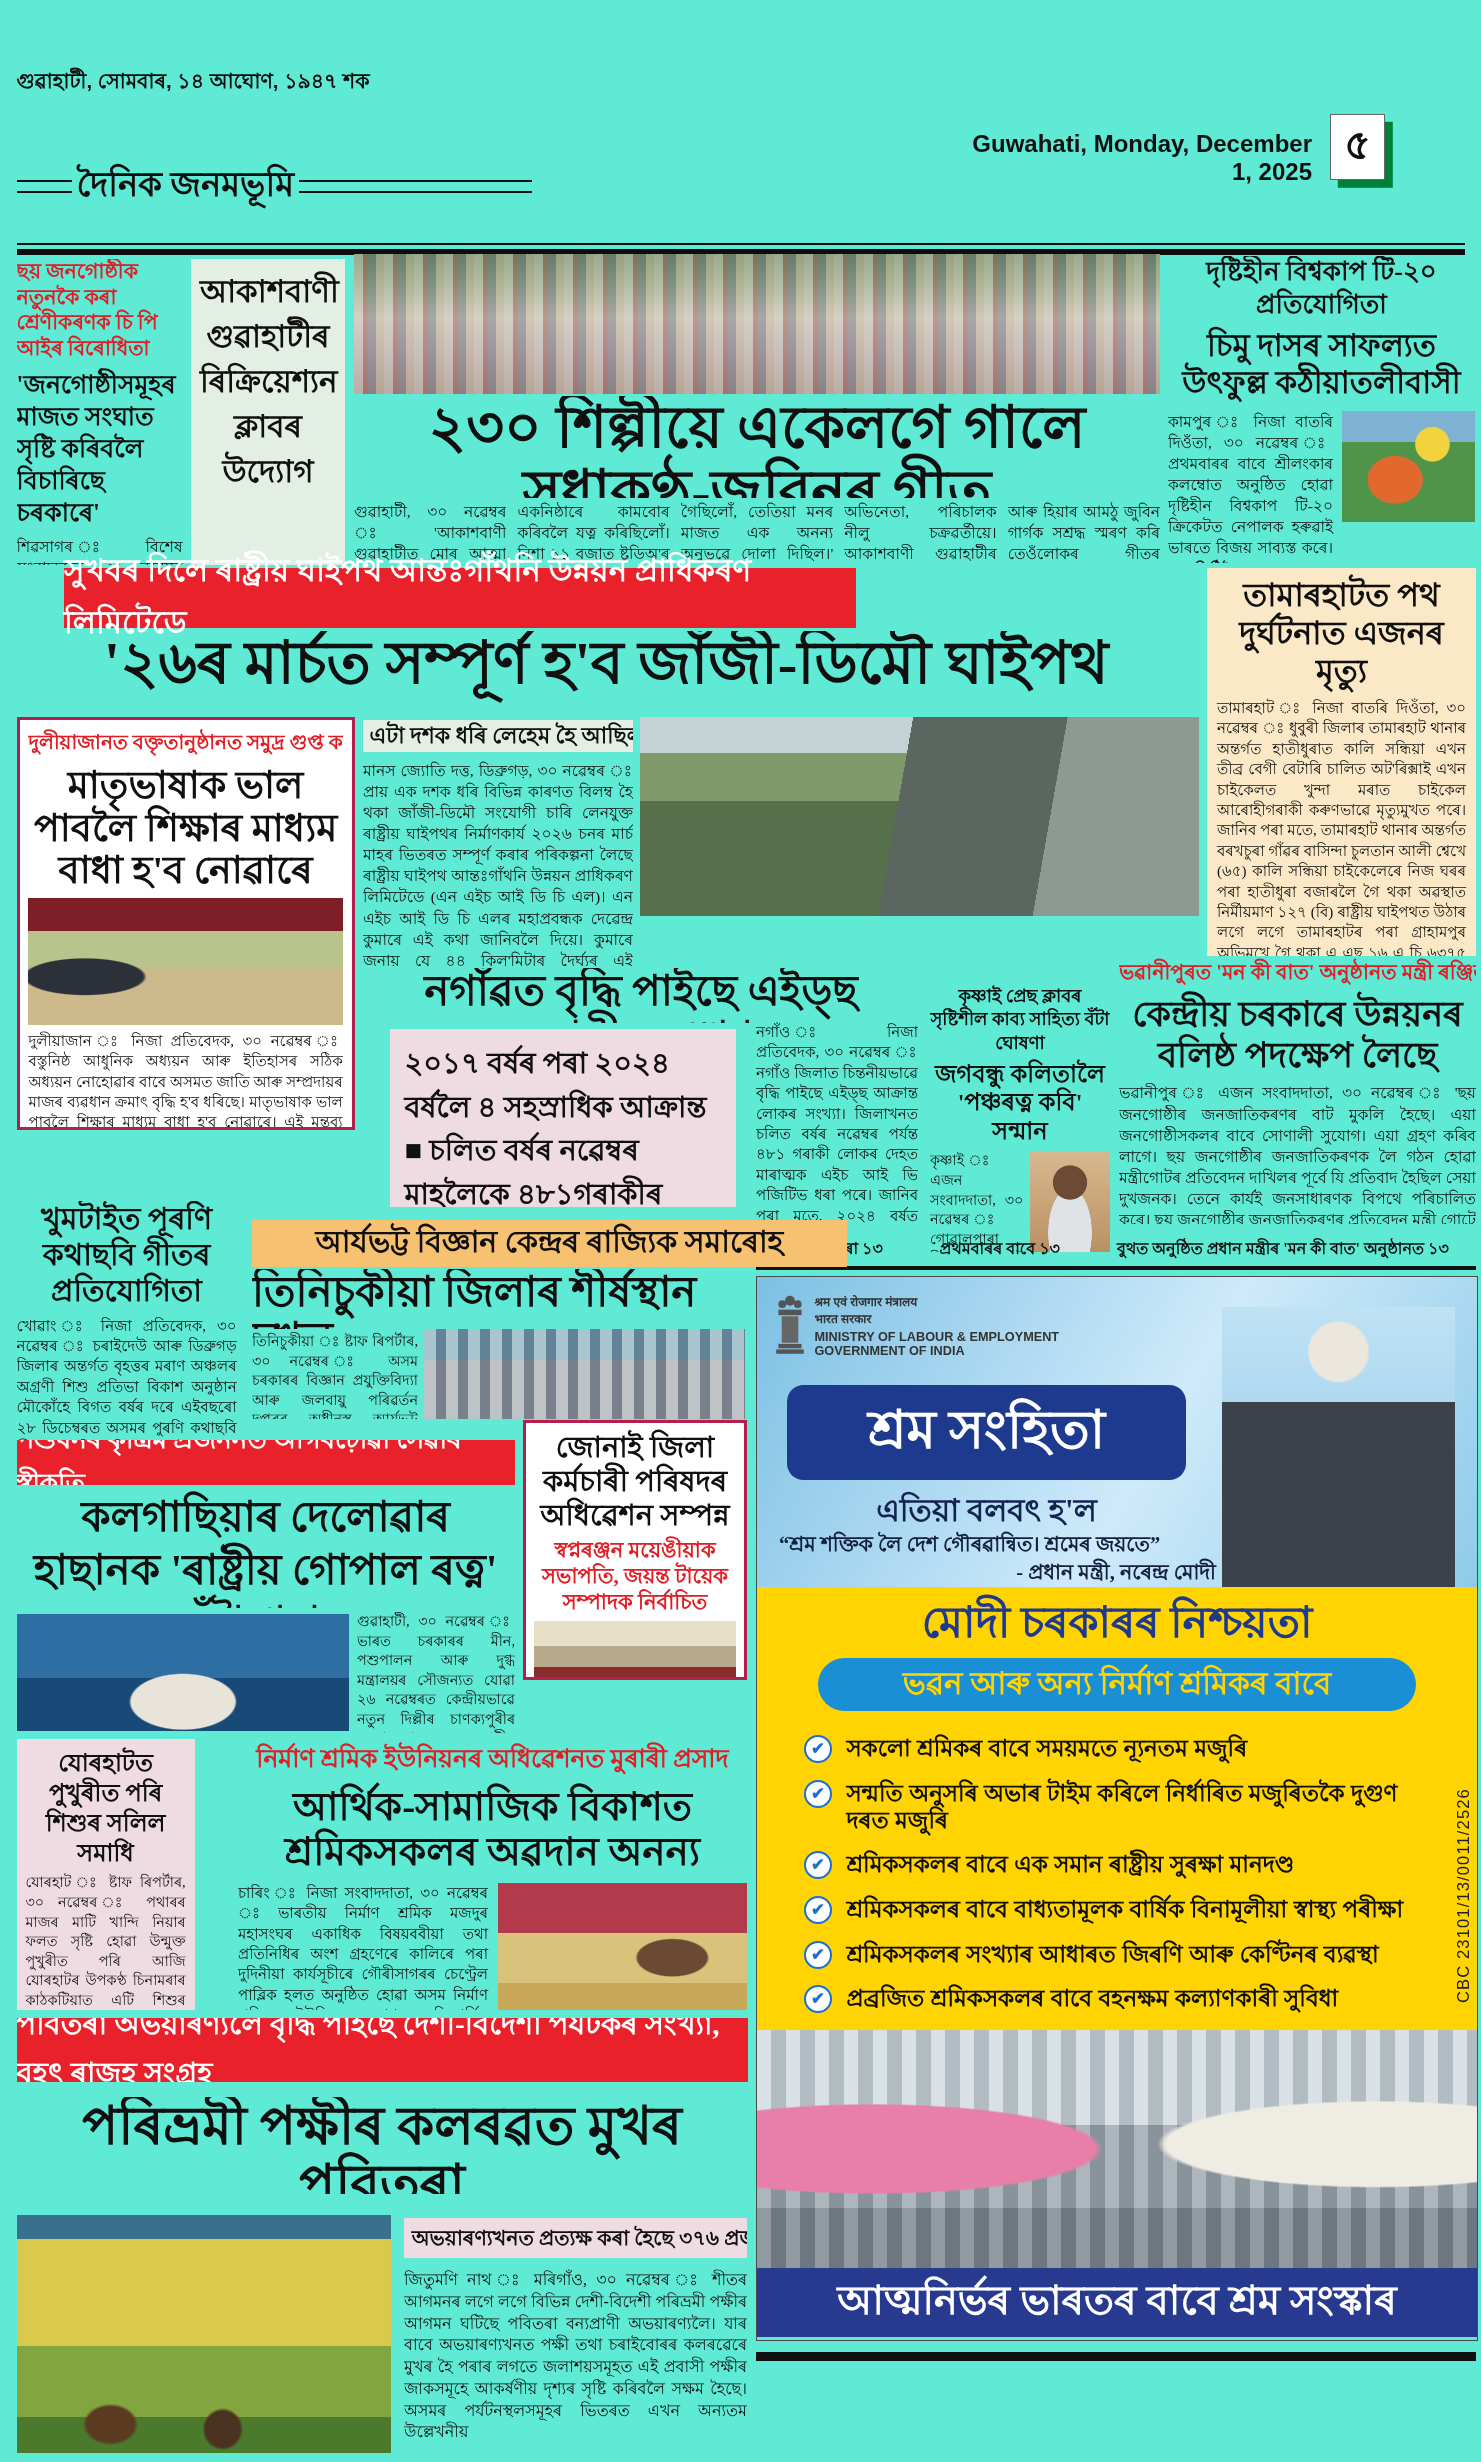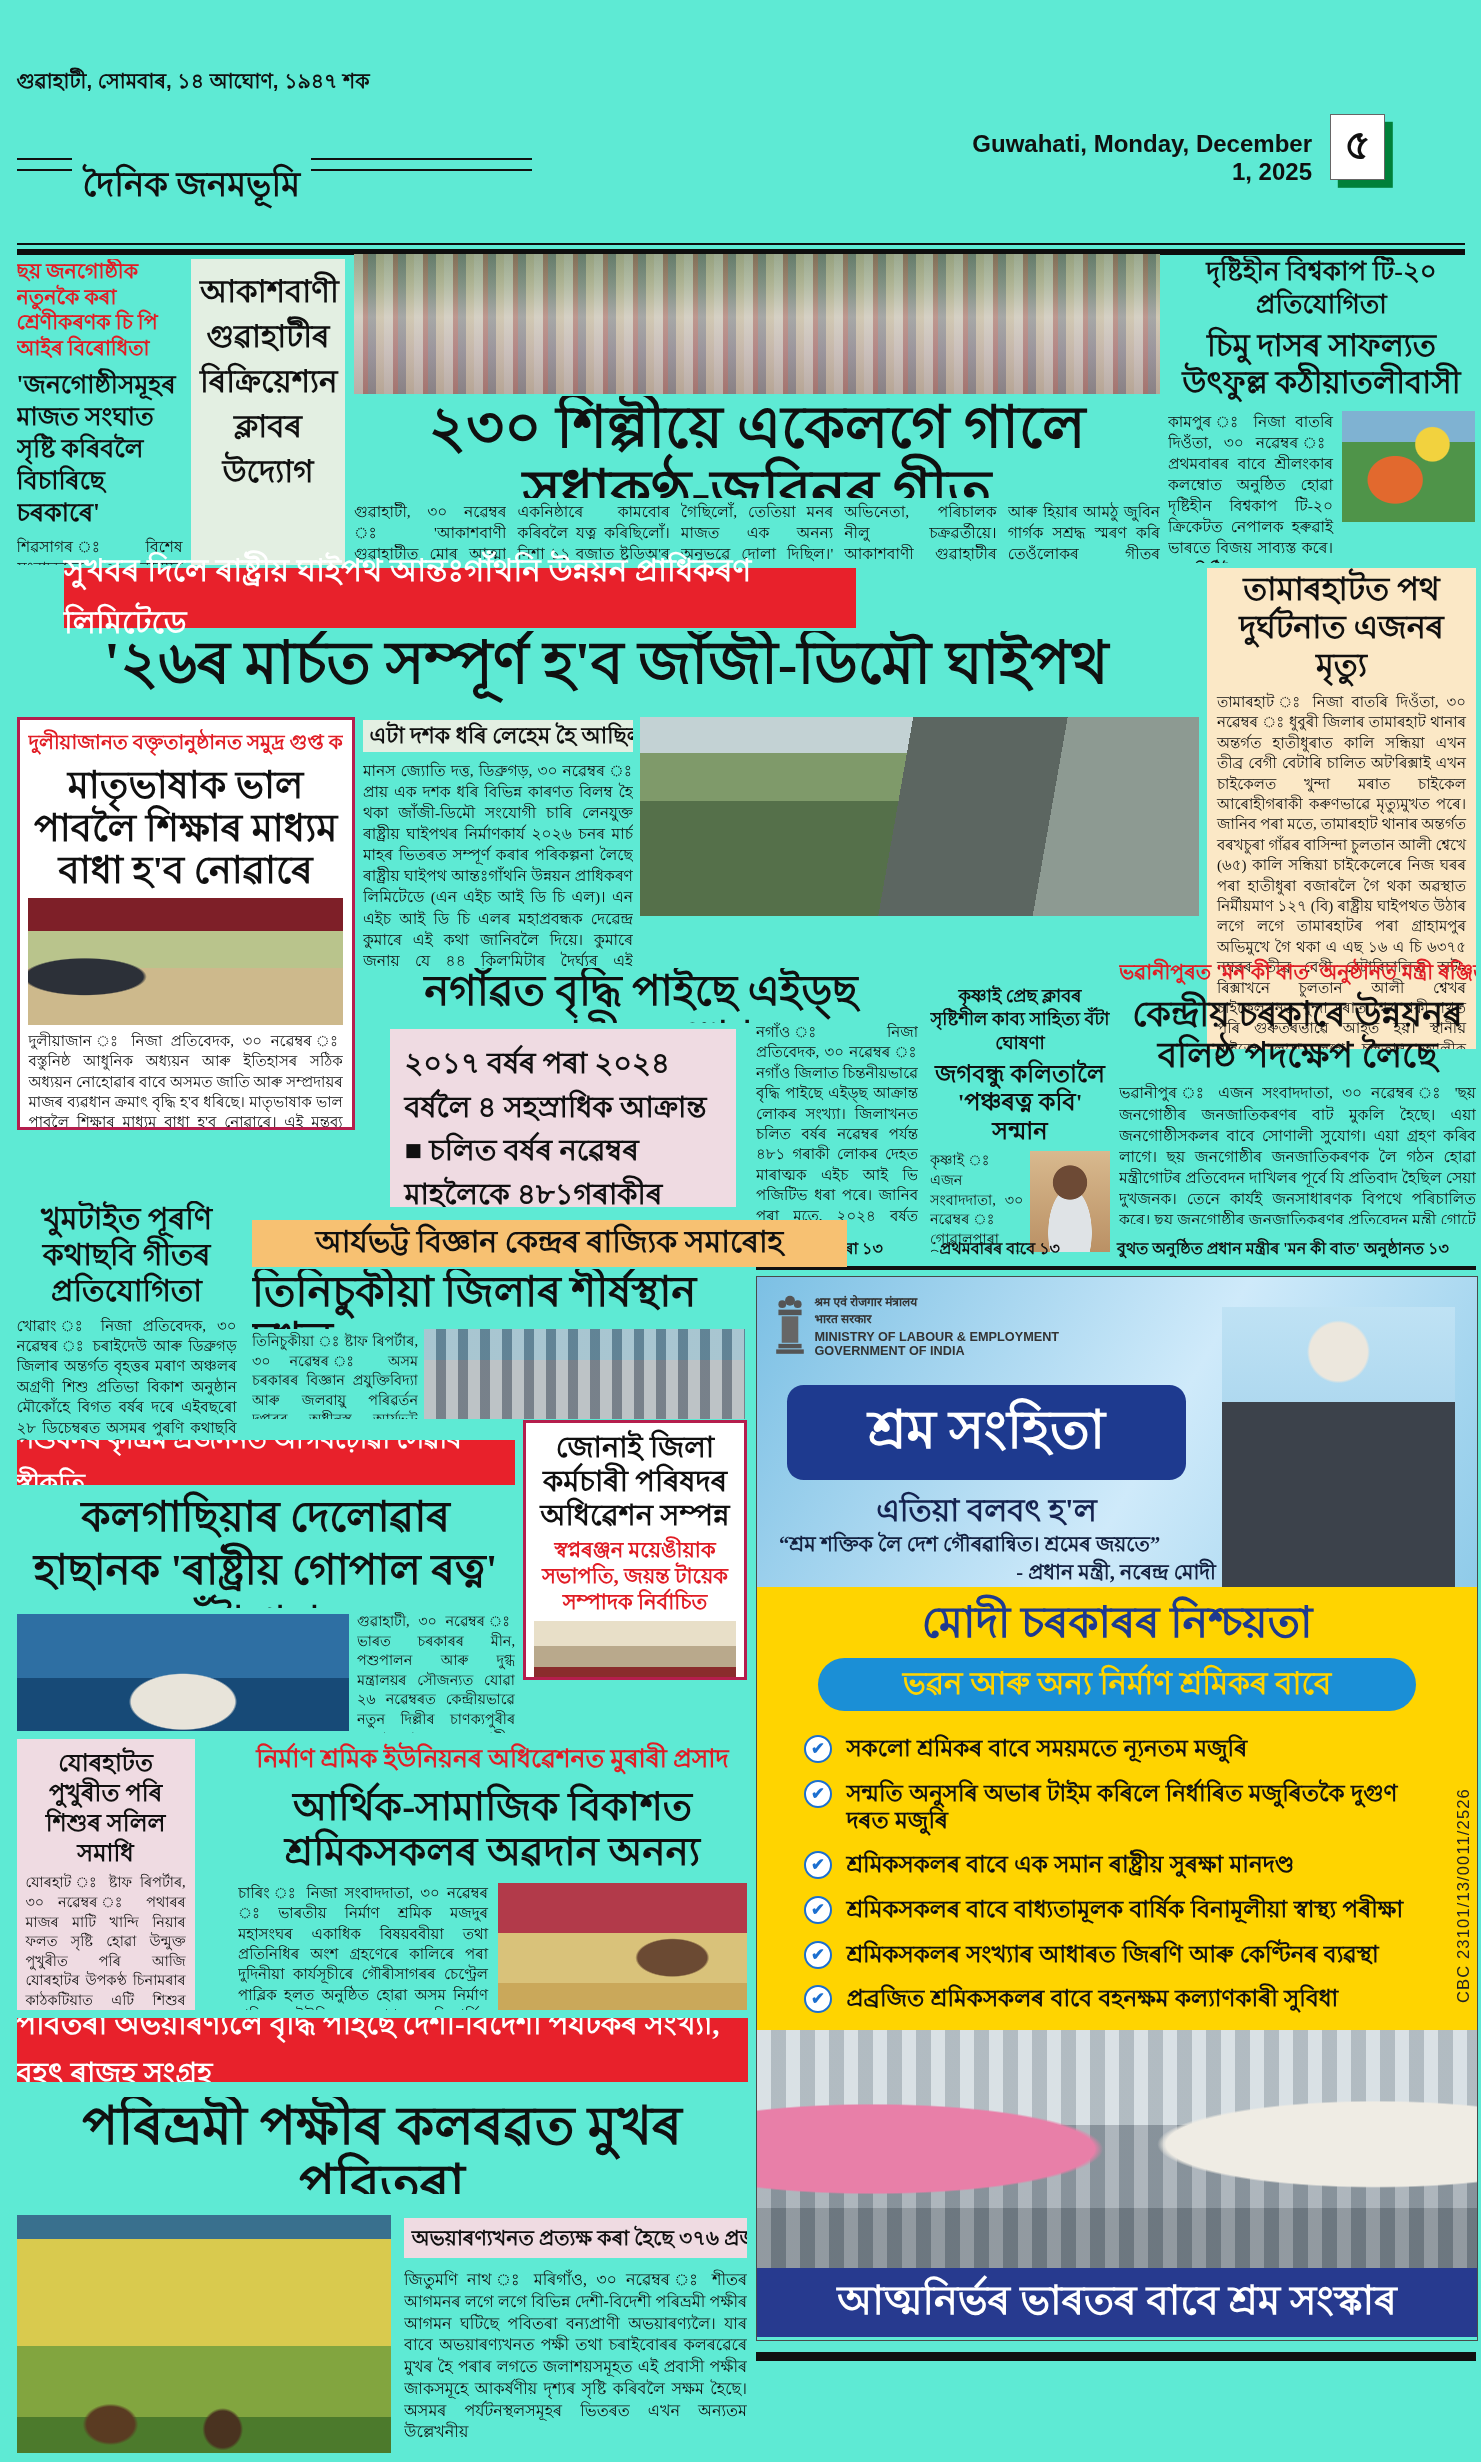--- a/index.html
+++ b/index.html
@@ -12,21 +12,21 @@
   .body-txt{font-size:15.5px;line-height:1.36;}
   .jump{font-style:italic;font-weight:bold;white-space:nowrap;}
   .kick-red{color:#e11d25;font-weight:bold;}
   .banner-red{background:#e8212b;color:#fff;font-weight:bold;display:flex;align-items:center;justify-content:center;}
   .box-magenta{border:3.3px solid #b51e4d;background:#fff;}
   .greenbox{background:#e3efe2;}
   .peachbox{background:#fbe8c6;}
   .pinkbox{background:#efdbe2;}
   .orangebar{background:#f7c172;display:flex;align-items:center;justify-content:center;font-weight:bold;}
   .rule2{border-top:2.8px solid #0d0d0d;border-bottom:6.6px solid #0d0d0d;height:4.4px;}
-  .mast{display:flex;align-items:flex-start;gap:11px;}
+  .mast{display:flex;align-items:center;gap:5px;}
   .mast .bar{height:8.9px;border-top:2.8px solid #111;border-bottom:2.8px solid #111;}
   .photo{background:#b7b0a4;}
   .ph-group{background:
      repeating-linear-gradient(90deg,rgba(255,255,255,.30) 0 8.9px,rgba(176,60,72,.28) 8.9px 14.4px,rgba(66,96,150,.22) 14.4px 22px,rgba(240,228,200,.3) 22px 30px),
      linear-gradient(180deg,#6f845f 0%,#93a07e 22%,#c3bcab 45%,#b4a49e 70%,#9d8a7f 100%);}
   .ph-cricket{background:
      radial-gradient(circle at 68% 30%,#f2d23e 0 14%,rgba(0,0,0,0) 15%),
      radial-gradient(ellipse at 40% 62%,#e2692e 0 24%,rgba(0,0,0,0) 25%),
      linear-gradient(180deg,#7fb2d2 0 28%,#4f9449 28% 100%);}
   .ph-road{background:
@@ -137,21 +137,21 @@
         <span class="jump">১৩ পিঠিলৈ</span>
       </div>
       <div class="photo ph-cricket" style="flex:0 0 133px;height:111px;"></div>
     </div>
   </div>
 
   <div class="abs banner-red" style="left:64px;top:568px;width:792px;height:60px;font-size:31px;">সুখবৰ দিলে ৰাষ্ট্ৰীয় ঘাইপথ আন্তঃগাঁথনি উন্নয়ন প্ৰাধিকৰণ লিমিটেডে</div>
 
   <div class="abs hd center clip" style="left:16.6px;top:631px;width:1179px;height:83px;font-size:59px;">'২৬ৰ মাৰ্চত সম্পূৰ্ণ হ'ব জাঁজী-ডিমৌ ঘাইপথ</div>
 
-  <div class="abs peachbox clip" style="left:1207px;top:568px;width:269px;height:481px;padding:3px 10px;box-sizing:border-box;">
+  <div class="abs peachbox clip" style="left:1207px;top:568px;width:269px;height:388px;padding:9px 10px;box-sizing:border-box;">
     <div class="hd center" style="font-size:32px;line-height:1.18;">তামাৰহাটত পথ দুৰ্ঘটনাত এজনৰ মৃত্যু</div>
     <div class="body-txt just" style="margin-top:7.8px;font-size:15px;">
       <span>তামাৰহাট ঃ নিজা বাতৰি দিওঁতা, ৩০ নৱেম্বৰ ঃ ধুবুৰী জিলাৰ তামাৰহাট থানাৰ অন্তৰ্গত হাতীধুৰাত কালি সন্ধিয়া এখন তীব্ৰ বেগী বেটাৰি চালিত অট'ৰিক্সাই এখন চাইকেলত খুন্দা মৰাত চাইকেল আৰোহীগৰাকী কৰুণভাৱে মৃত্যুমুখত পৰে। জানিব পৰা মতে, তামাৰহাট থানাৰ অন্তৰ্গত বৰখচুৰা গাঁৱৰ বাসিন্দা চুলতান আলী শ্বেখে (৬৫) কালি সন্ধিয়া চাইকেলেৰে নিজ ঘৰৰ পৰা হাতীধুৰা বজাৰলৈ গৈ থকা অৱস্থাত নিৰ্মীয়মাণ ১২৭ (বি) ৰাষ্ট্ৰীয় ঘাইপথত উঠাৰ লগে লগে তামাৰহাটৰ পৰা গ্ৰাহামপুৰ অভিমুখে গৈ থকা এ এছ ১৬ এ চি ৬৩৭৫ নম্বৰৰ তীব্ৰ বেগী বেটাৰিচালিত অট'-ৰিক্সাখনে চুলতান আলী শ্বেখৰ চাইকেলখনত খুন্দা মৰাত শ্বেখ পকী পথত পৰি গুৰুতৰভাৱে আহত হয়। স্থানীয় ৰাইজে লগে লগে চুলতান আলীক ঘটনাস্থলীৰ</span>
       
     </div>
   </div>
 
   <div class="abs box-magenta clip" style="left:16.6px;top:717px;width:338px;height:413px;padding:6.6px 8.9px;box-sizing:border-box;">
     <div class="kick-red" style="font-size:20px;white-space:nowrap;overflow:hidden;">দুলীয়াজানত বক্তৃতানুষ্ঠানত সমুদ্ৰ গুপ্ত কাশ্যপ</div>
     <div class="hd center" style="font-size:38px;line-height:1.12;margin-top:4.4px;">মাতৃভাষাক ভাল পাবলৈ শিক্ষাৰ মাধ্যম বাধা হ'ব নোৱাৰে</div>

